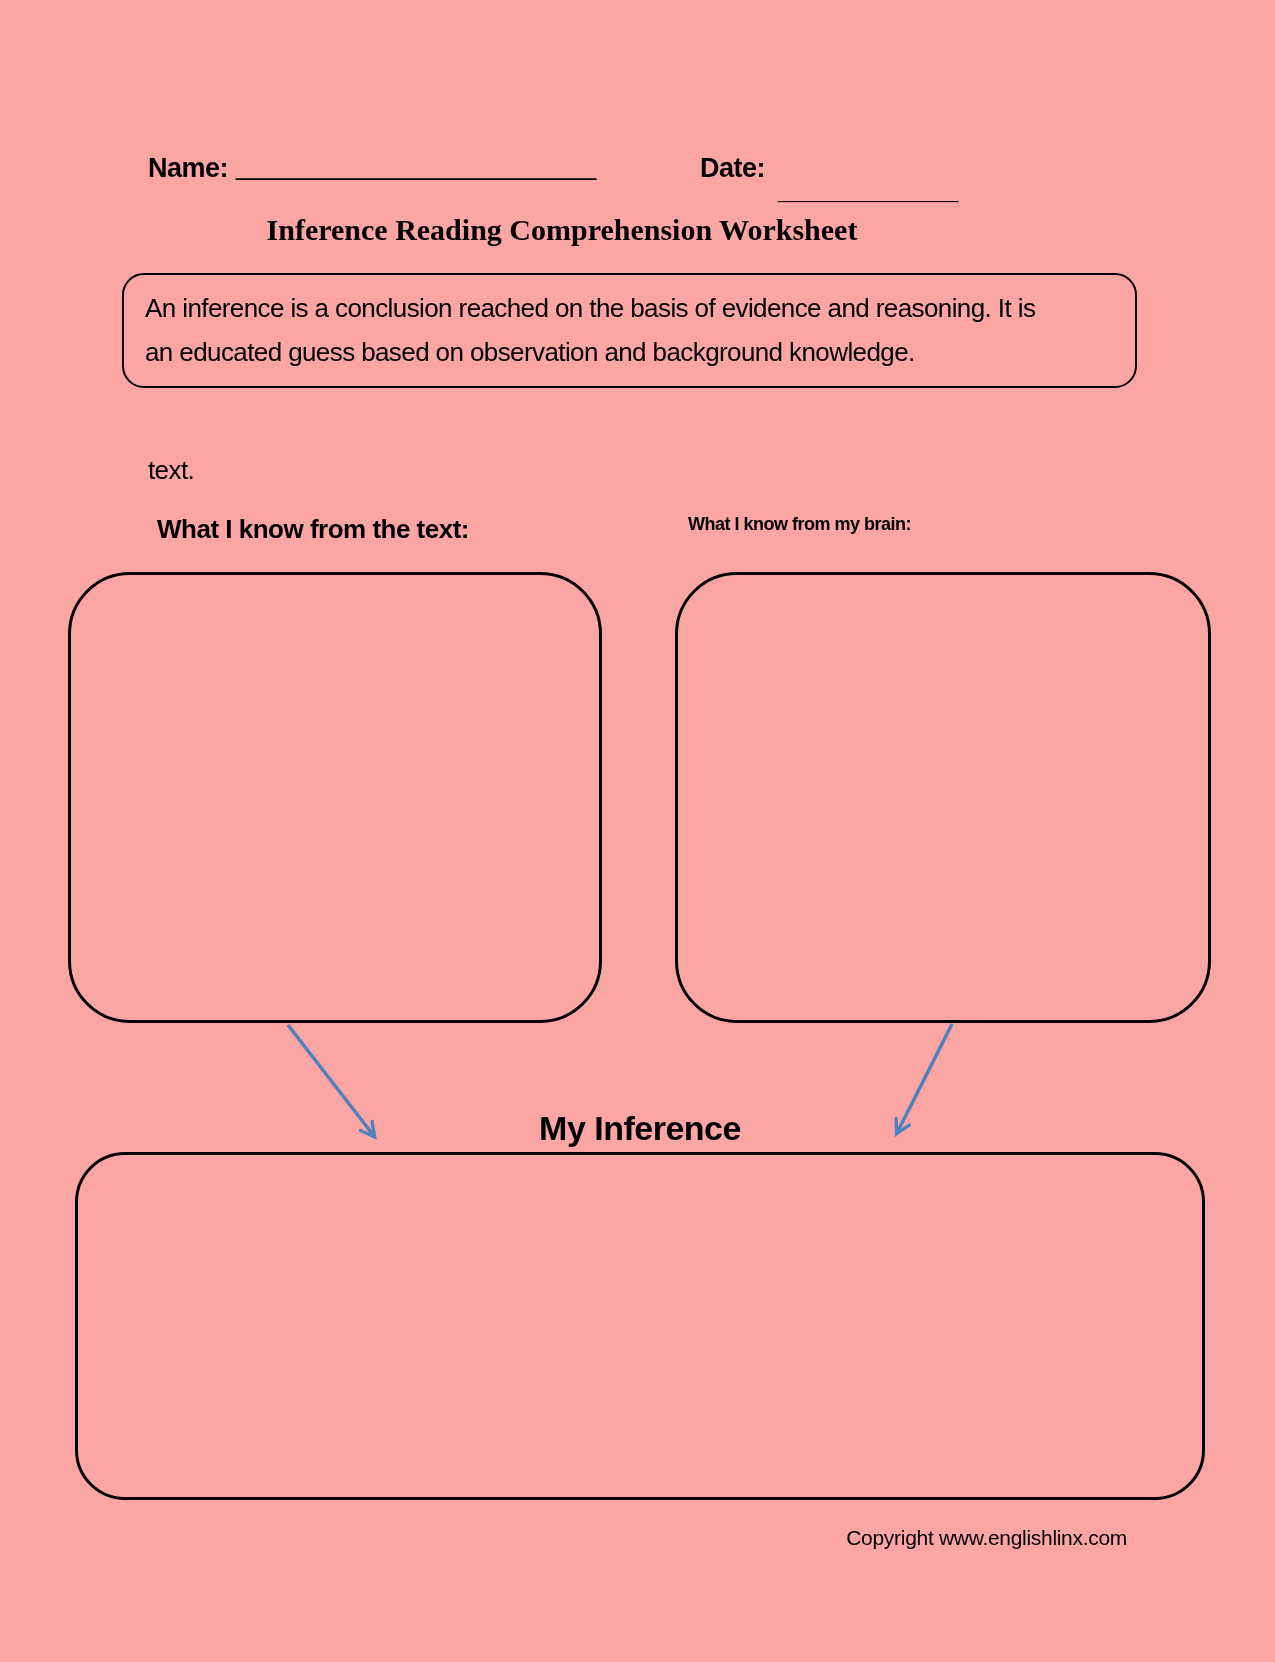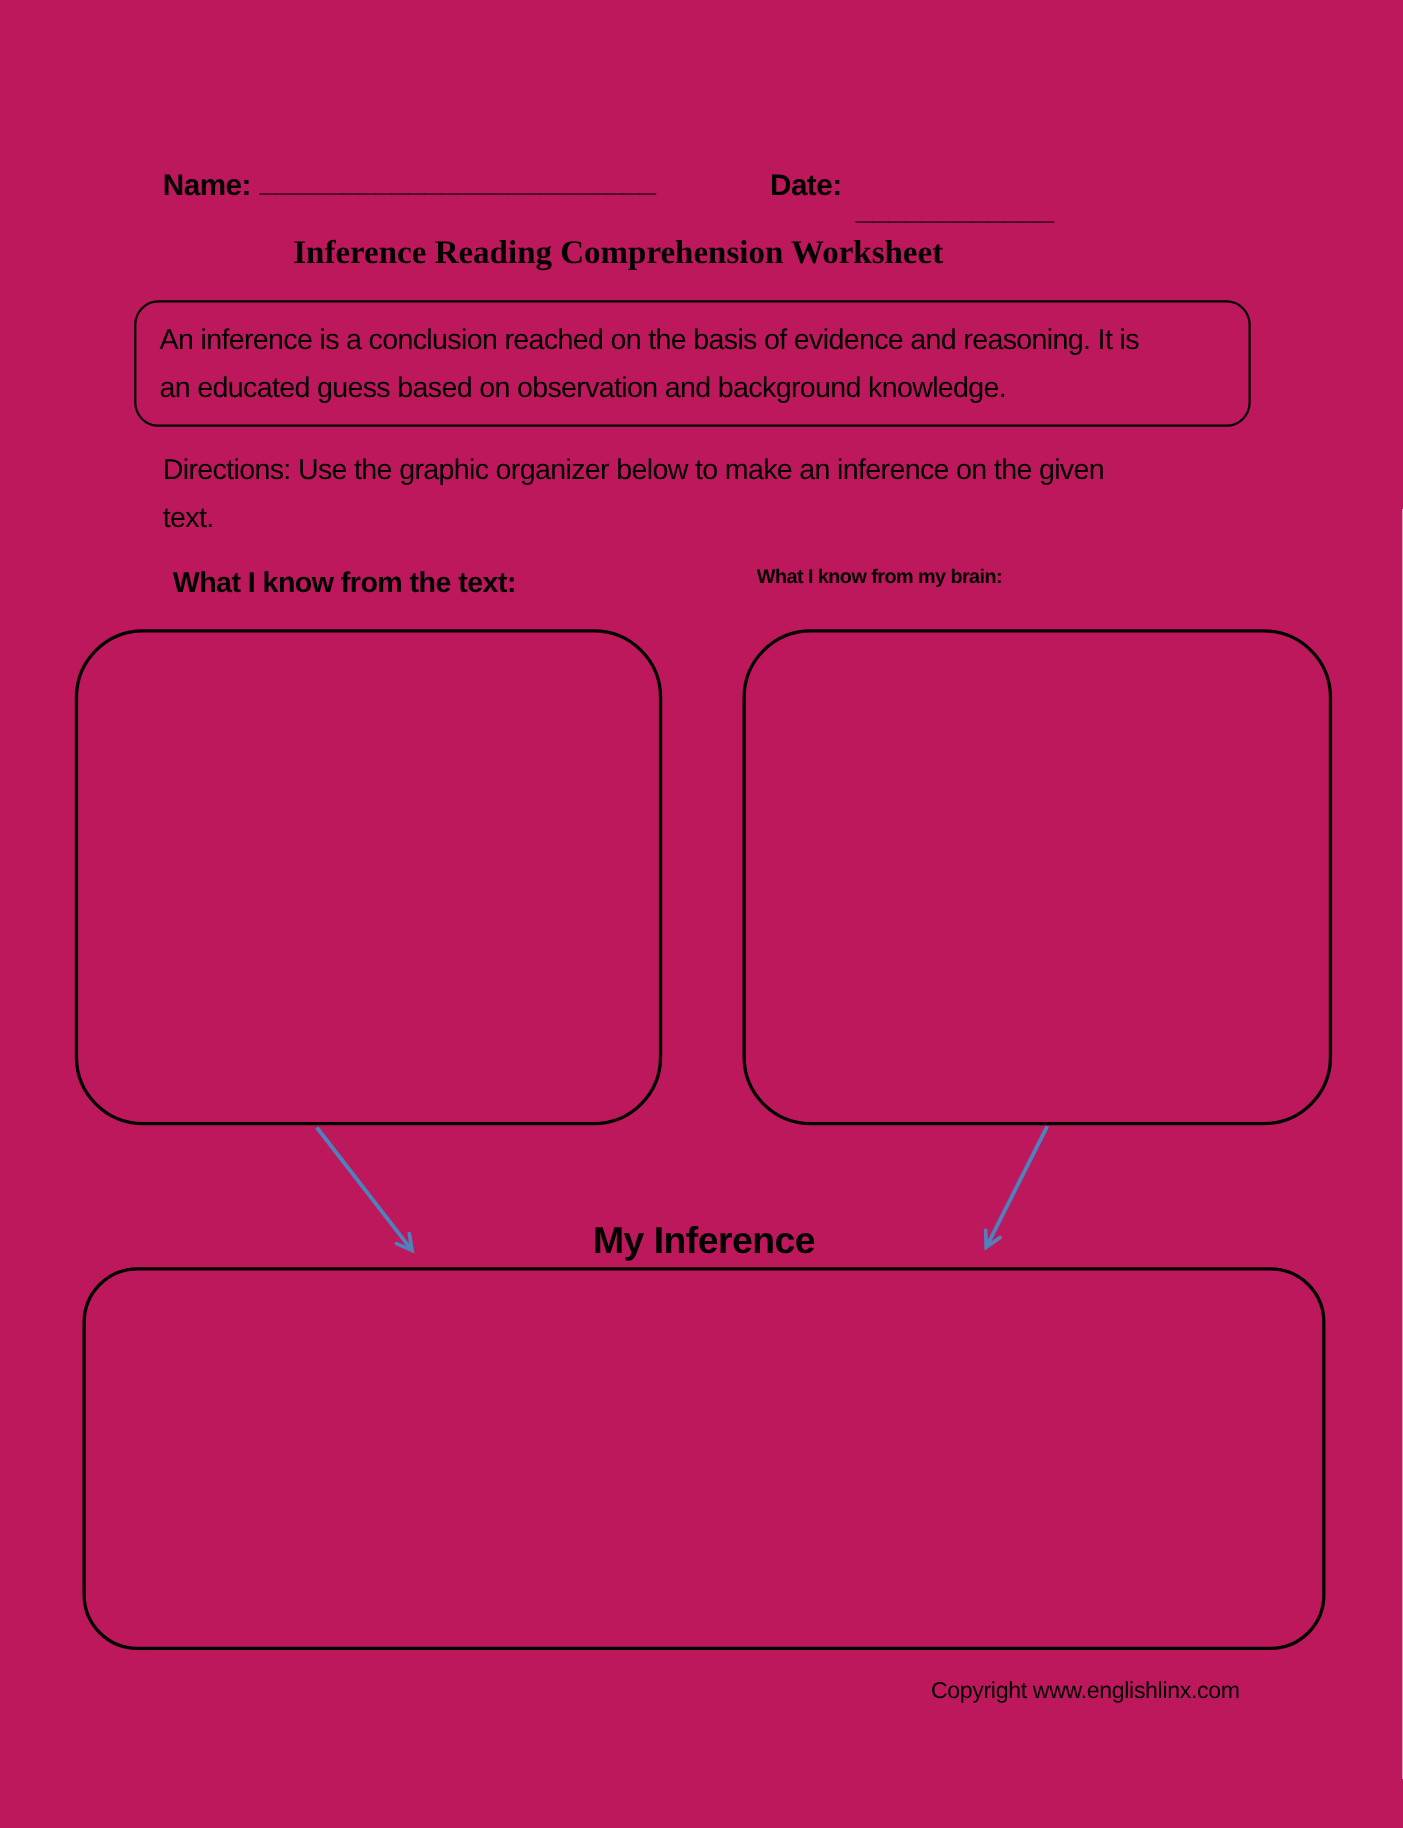--- a/index.html
+++ b/index.html
@@ -4,30 +4,30 @@
 <style>
   html, body {
     margin: 0;
     padding: 0;
     background: #ffffff;
   }
   .page {
     position: relative;
     width: 1275px;
     height: 1662px;
-    background: #be185d;
+    background: #fca5a5;
     font-family: "Liberation Sans", "DejaVu Sans", sans-serif;
     color: #000000;
     overflow: hidden;
   }
   .abs { position: absolute; white-space: nowrap; }
 
   
   .name-label  { left: 148px; top: 153px; font-size: 27px; font-weight: bold; letter-spacing: -0.5px; }
-  .name-blank  { left: 236px; top: 150px; font-size: 27px; font-weight: bold; }
+  .name-blank  { left: 236px; top: 150px; font-size: 27px; font-weight: normal; }
   .date-label  { left: 700px; top: 153px; font-size: 27px; font-weight: bold; letter-spacing: -0.5px; }
   .date-blank  { left: 778px; top: 150px; font-size: 27px; font-weight: bold; margin-top: 25px; }
 
   
   .title {
     left: 0; top: 213px; width: 1124px;
     text-align: center;
     font-family: "Liberation Serif", "DejaVu Serif", serif;
     font-size: 30px; font-weight: bold;
   }
@@ -92,21 +92,20 @@
   <span class="abs name-blank">________________________</span>
   <span class="abs date-label">Date:</span>
   <span class="abs date-blank">____________</span>
 
   <div class="abs title">Inference Reading Comprehension Worksheet</div>
 
   <div class="abs def-box"></div>
   <span class="abs def-line-2">an educated guess based on observation and background knowledge.</span>
   <span class="abs def-line-1">An inference is a conclusion reached on the basis of evidence and reasoning. It is</span>
 
-  <span class="abs dir-line-1">Directions: Use the graphic organizer below to make an inference on the given</span>
   <span class="abs dir-line-2">text.</span>
 
   <span class="abs left-label">What I know from the text:</span>
   <span class="abs right-label">What I know from my brain:</span>
 
   <div class="abs org-box box-left"></div>
   <div class="abs org-box box-right"></div>
 
   <svg class="arrows-svg" viewBox="0 0 1275 1662" xmlns="http://www.w3.org/2000/svg">
     <defs>

